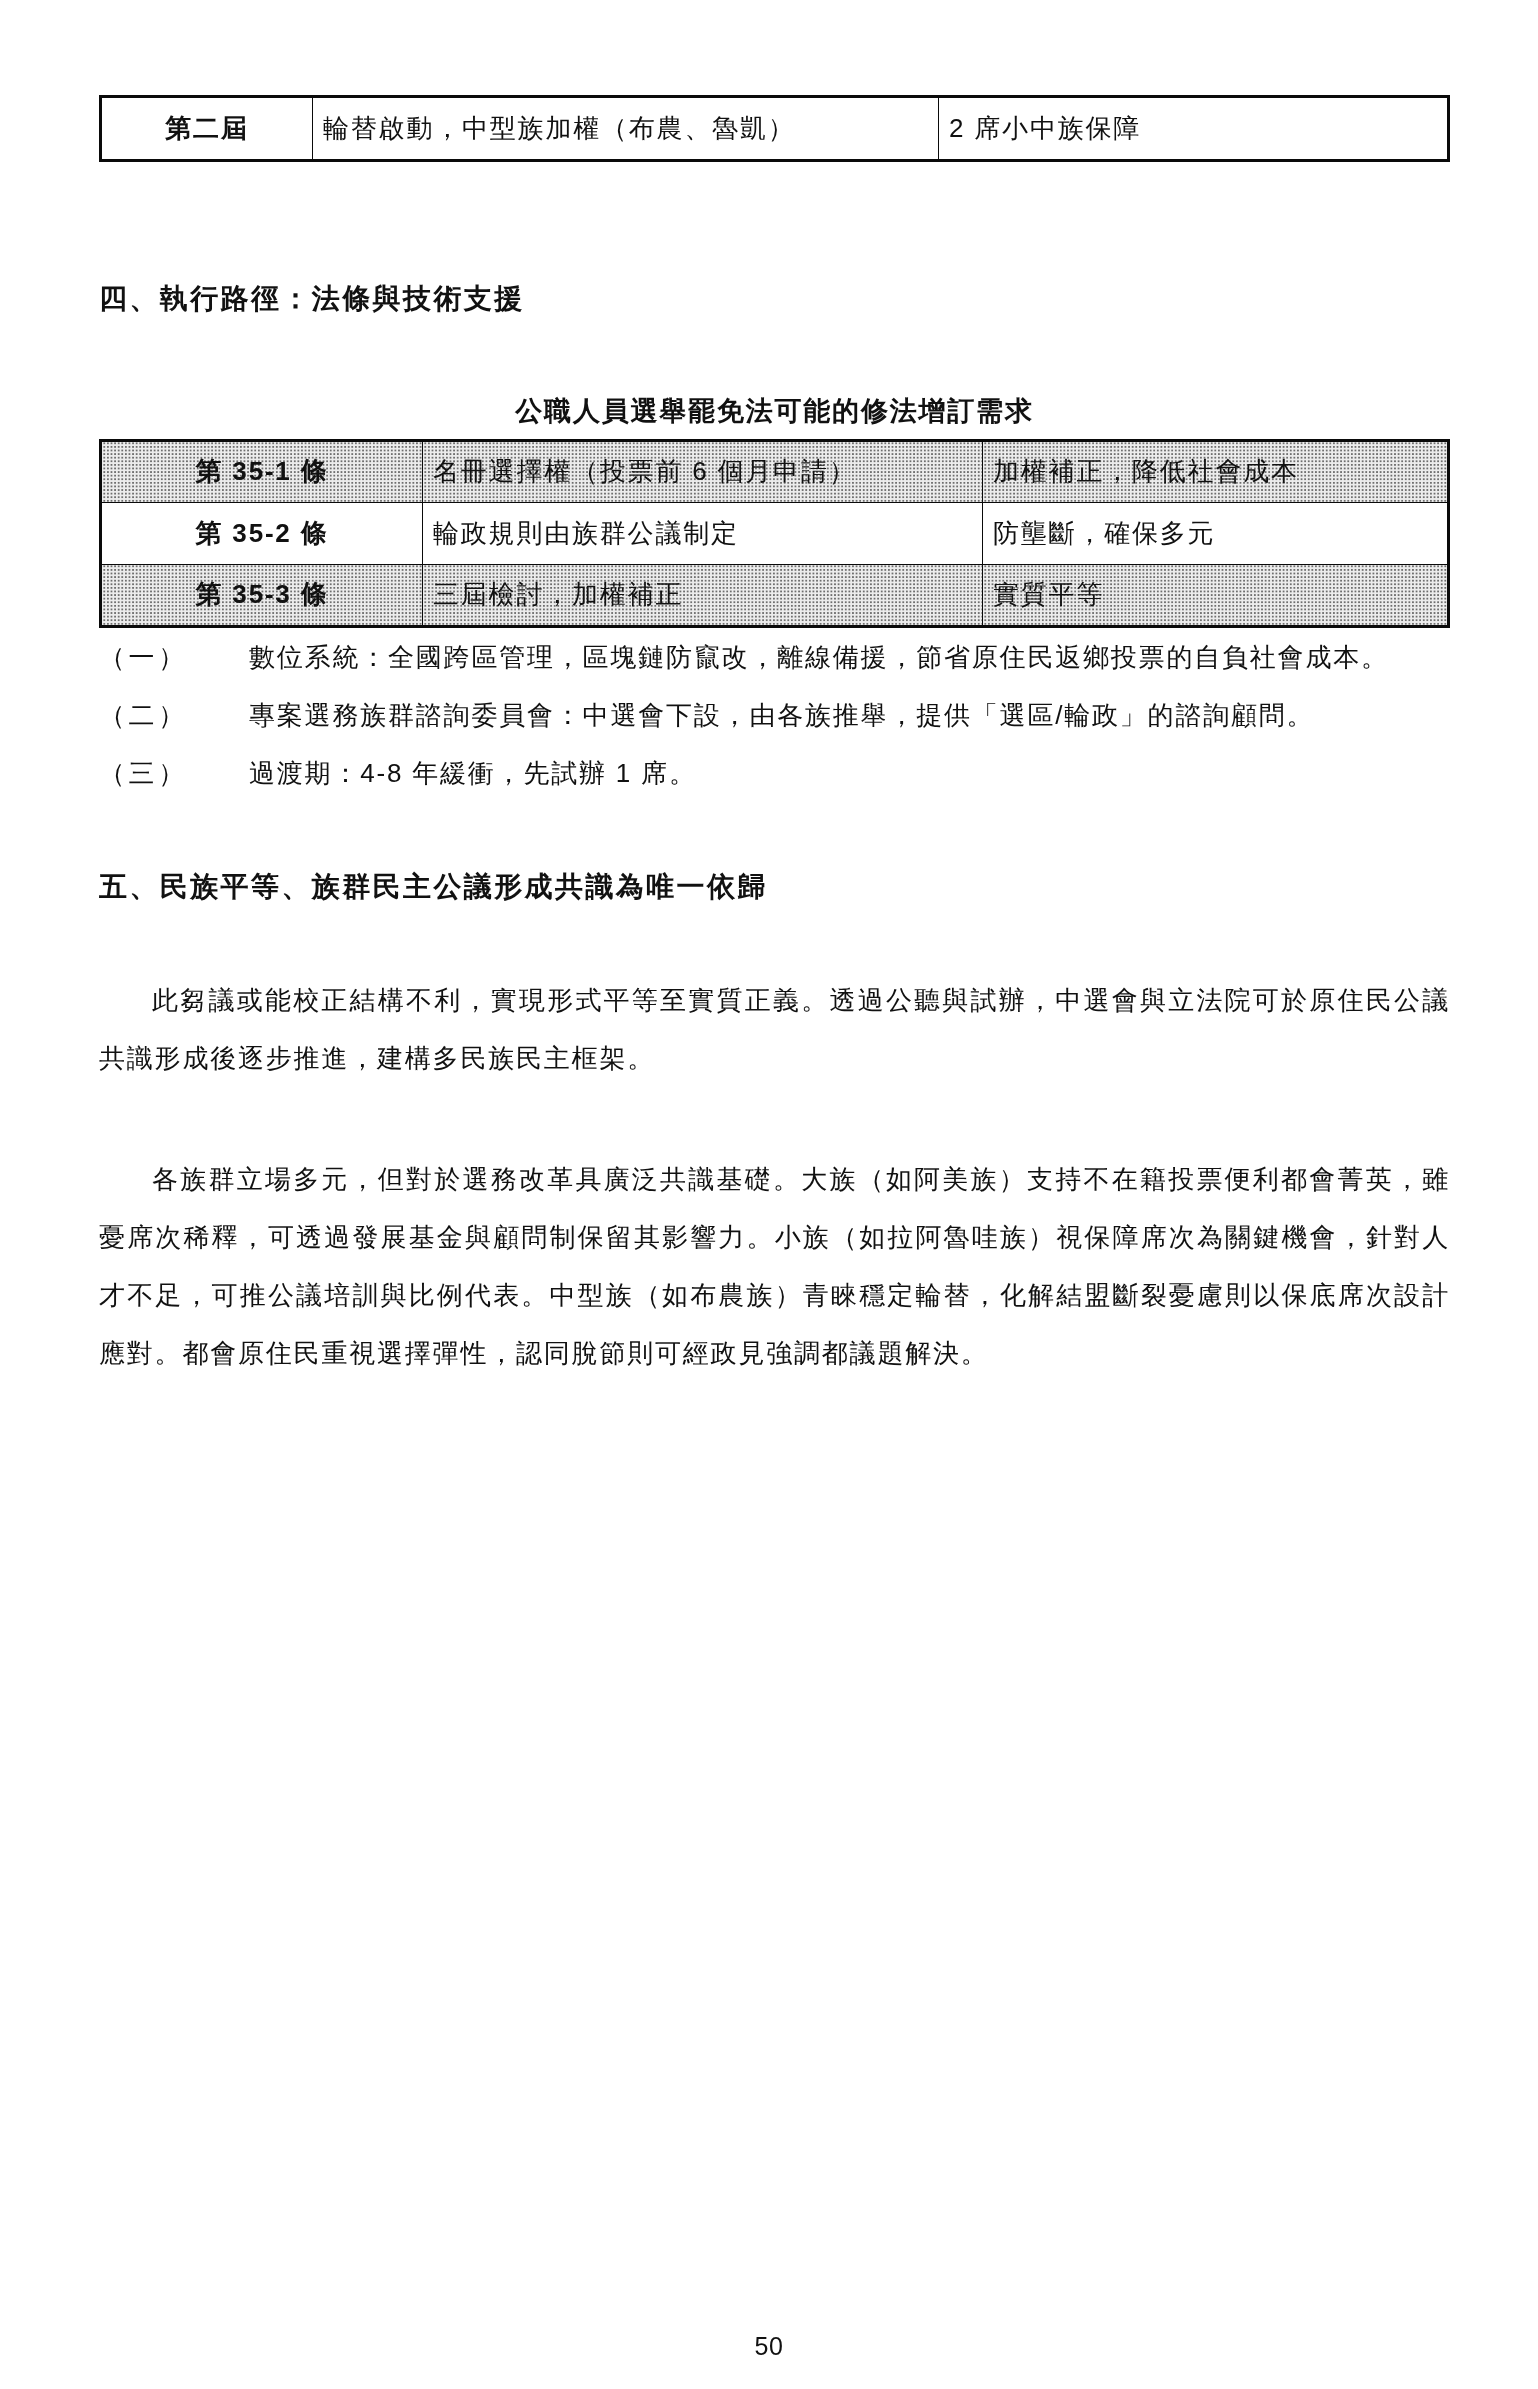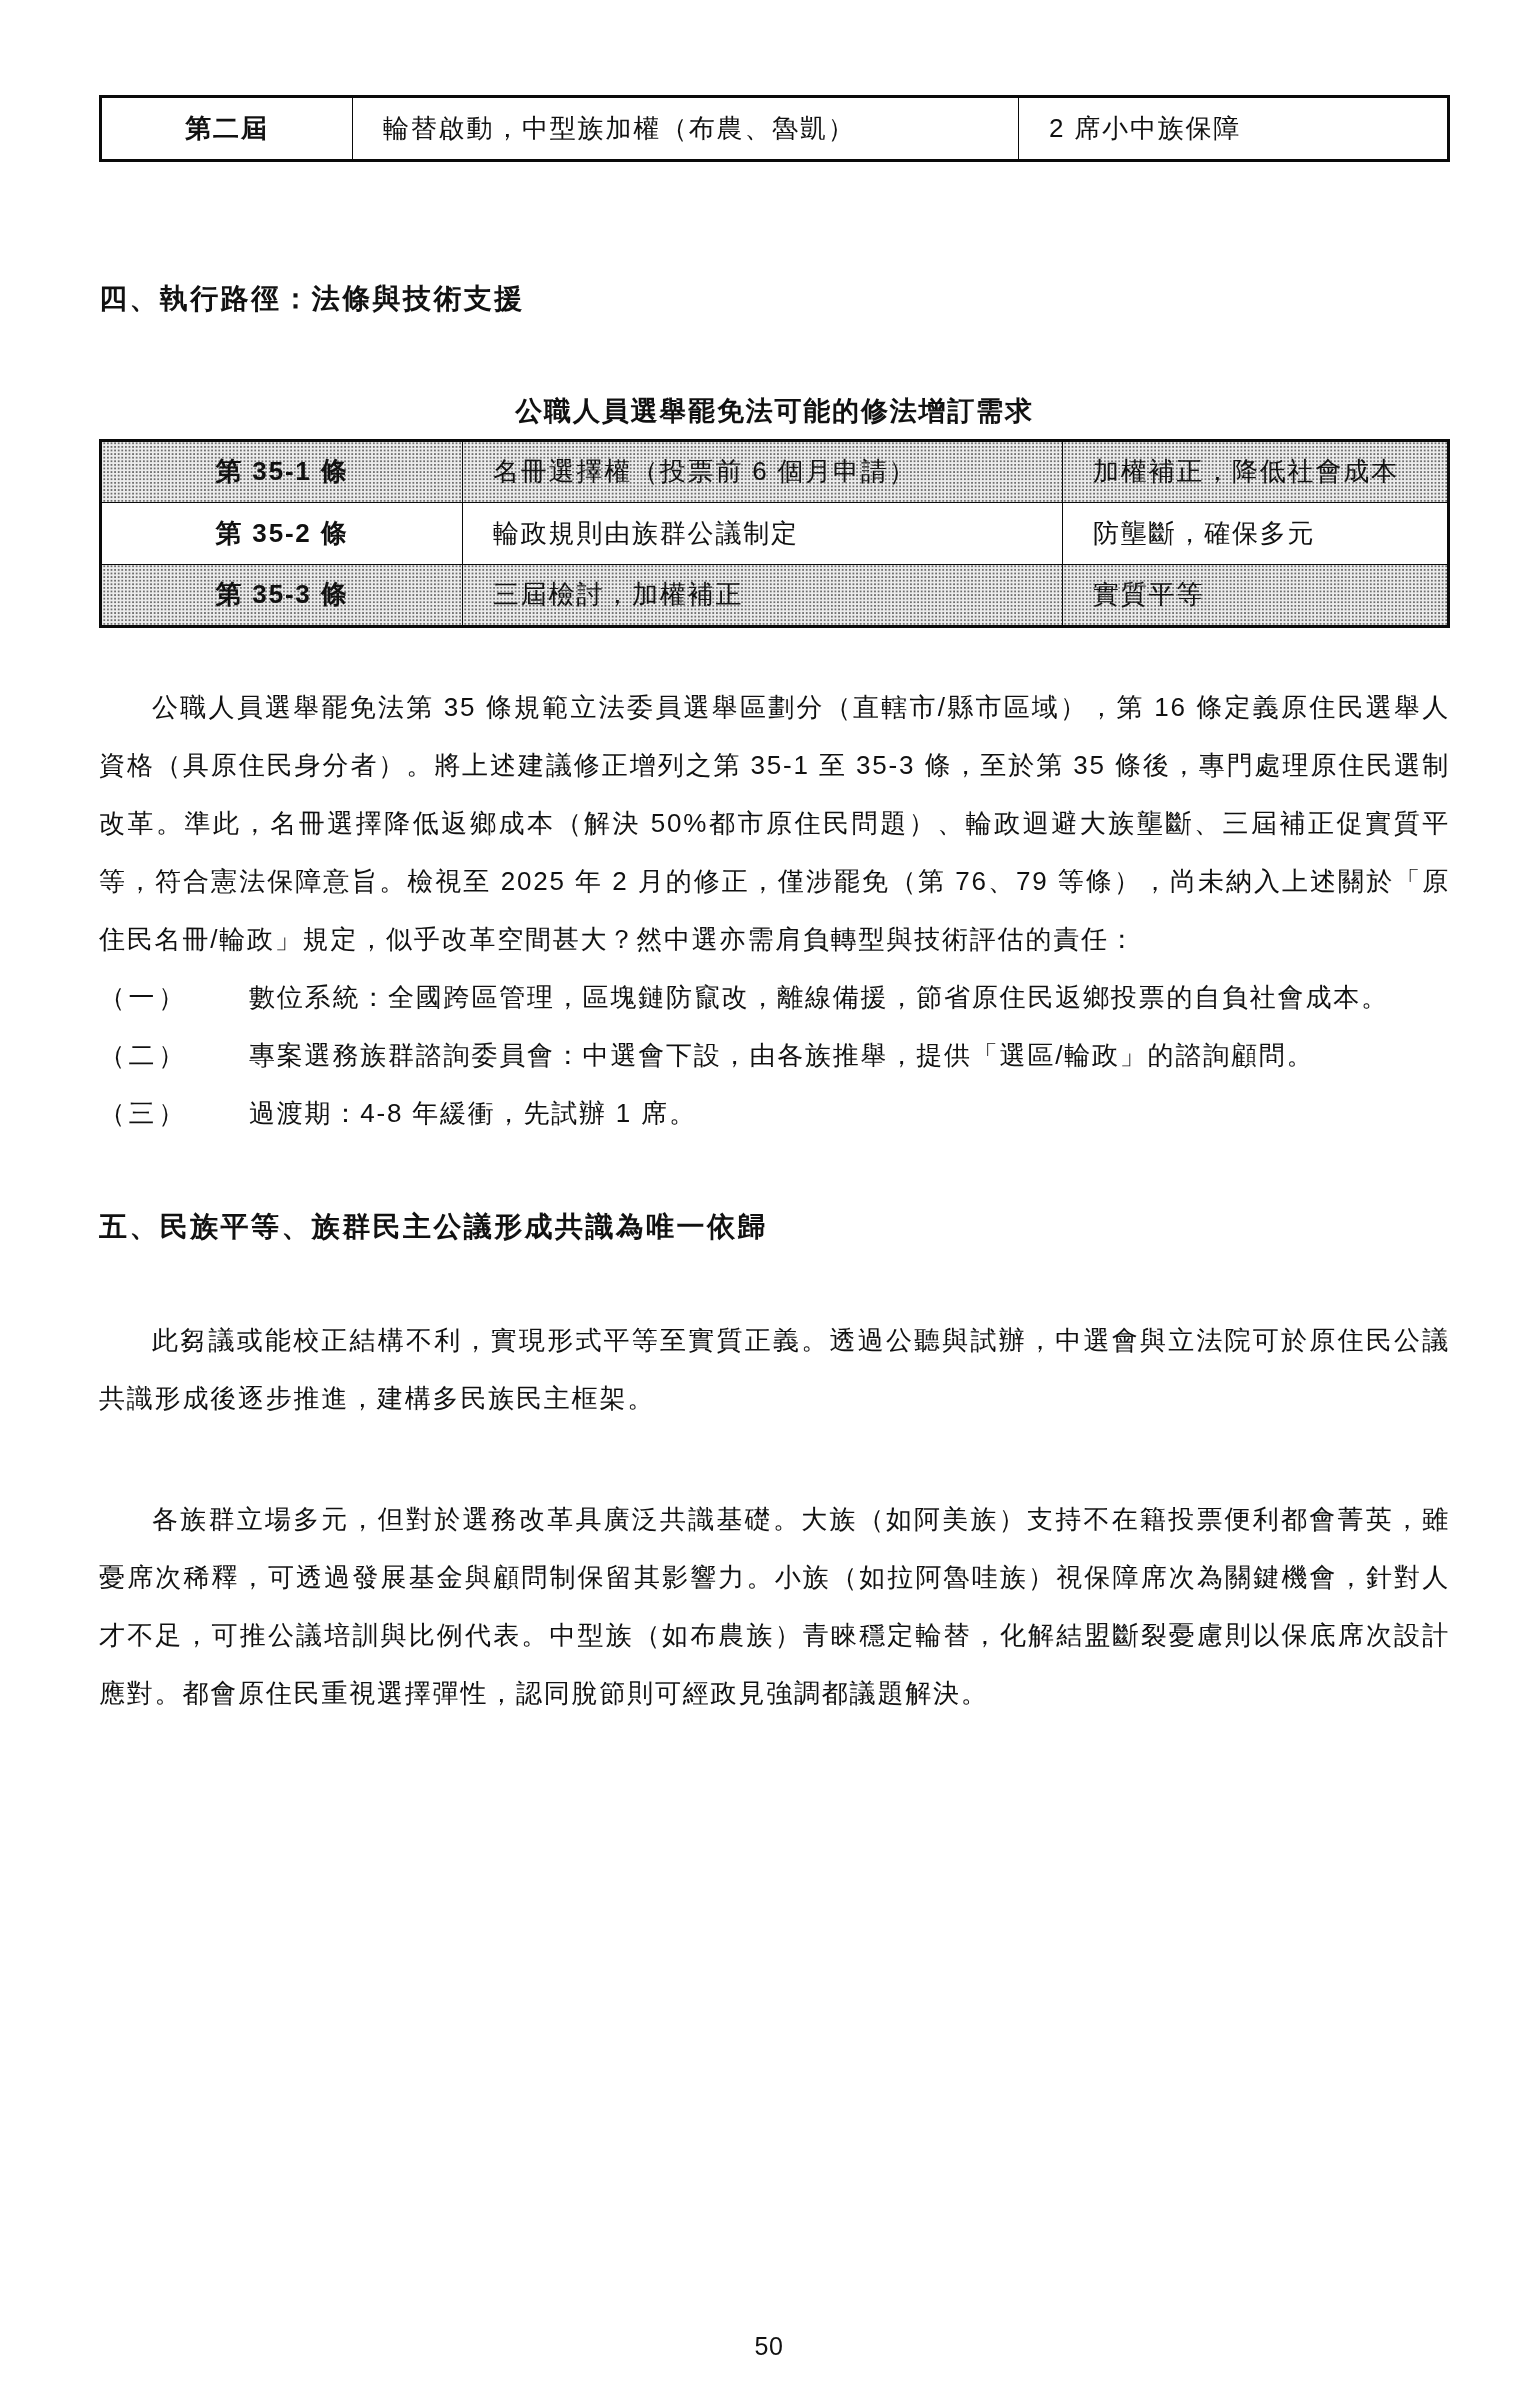--- a/index.html
+++ b/index.html
@@ -27,21 +27,21 @@
     border-collapse: collapse;
     width: 100%;
     table-layout: fixed;
     border: 3.6px solid #0a0a0a;
   }
   table.tbl td {
     border: 1.8px solid #0a0a0a;
     font-size: 26px;
     letter-spacing: 1.8px;
     vertical-align: middle;
-    padding: 0 30px;
+    padding: 0 10px;
     overflow: hidden;
     white-space: nowrap;
   }
   table.tbl1 { margin-top: 95px; }
   table.tbl1 tr { height: 64px; }
   table.tbl1 td.c1 { width: 190px;  text-align: center; font-weight: bold; }
   table.tbl1 td.c2 { width: 605px; text-align: left; }
   table.tbl1 td.c3 { text-align: left; }
 
   table.tbl2 { margin-top: 9.6px; }
@@ -150,21 +150,20 @@
           <td class="c3">防壟斷，確保多元</td>
         </tr>
         <tr class="shaded">
           <td class="c1">第 35-3 條</td>
           <td class="c2">三屆檢討，加權補正</td>
           <td class="c3">實質平等</td>
         </tr>
       </tbody>
     </table>
 
-    <p class="body-par indent p1">公職人員選舉罷免法第 35 條規範立法委員選舉區劃分（直轄市/縣市區域），第 16 條定義原住民選舉人資格（具原住民身分者）。將上述建議修正增列之第 35-1 至 35-3 條，至於第 35 條後，專門處理原住民選制改革。準此，名冊選擇降低返鄉成本（解決 50%都市原住民問題）、輪政迴避大族壟斷、三屆補正促實質平等，符合憲法保障意旨。檢視至 2025 年 2 月的修正，僅涉罷免（第 76、79 等條），尚未納入上述關於「原住民名冊/輪政」規定，似乎改革空間甚大？然中選亦需肩負轉型與技術評估的責任：</p>
 
     <div class="list-item">
       <span class="list-label">（一）</span><span>數位系統：全國跨區管理，區塊鏈防竄改，離線備援，節省原住民返鄉投票的自負社會成本。</span>
     </div>
     <div class="list-item">
       <span class="list-label">（二）</span><span>專案選務族群諮詢委員會：中選會下設，由各族推舉，提供「選區/輪政」的諮詢顧問。</span>
     </div>
     <div class="list-item">
       <span class="list-label">（三）</span><span>過渡期：4-8 年緩衝，先試辦 1 席。</span>
     </div>

